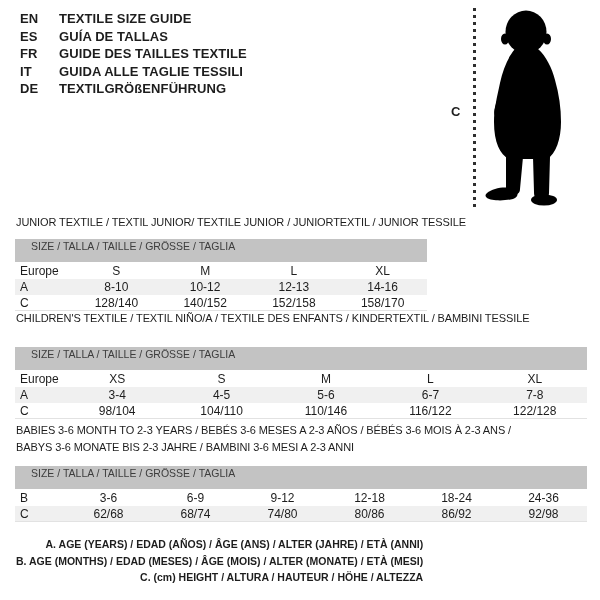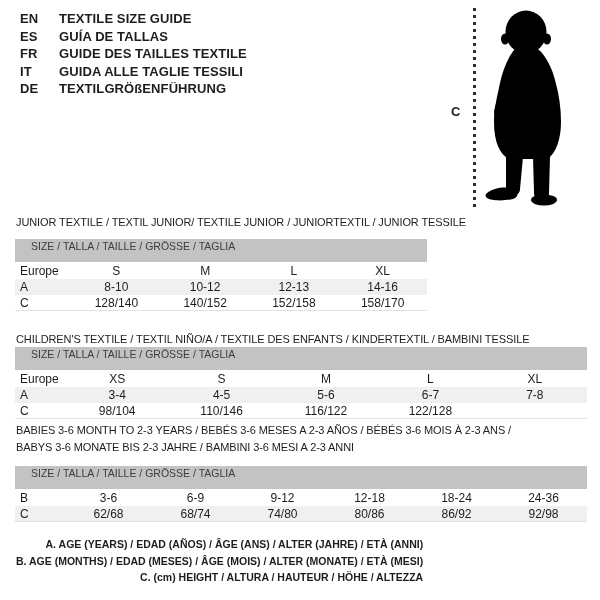--- a/index.html
+++ b/index.html
@@ -34,21 +34,21 @@
   .fig-svg { left: 478px; top: 8px; }
 
   
   .table-title {
     font-weight: normal;
     font-size: 11px;
     letter-spacing: -0.1px;
     white-space: nowrap;
   }
   #title1 { left: 16px; top: 216px; }
-  #title2 { left: 16px; top: 333px; }
+  #title2 { left: 16px; top: 312px; }
   #title3 { left: 16px; top: 422px; line-height: 16.5px; }
 
   
   .size-table { left: 15px; }
   #table1 { top: 239px; width: 412px; }
   #table2 { top: 347px; width: 572px; }
   #table3 { top: 466px; width: 572px; }
   .bar {
     height: 23px; line-height: 15px;
     background: #c3c3c3;
@@ -161,20 +161,21 @@
     <div class="cell label">A</div>
     <div class="cell">3-4</div>
     <div class="cell">4-5</div>
     <div class="cell">5-6</div>
     <div class="cell">6-7</div>
     <div class="cell">7-8</div>
   </div>
   <div class="row t2row last">
     <div class="cell label">C</div>
     <div class="cell">98/104</div>
+    <div class="cell">104/110</div>
     <div class="cell">110/146</div>
     <div class="cell">116/122</div>
     <div class="cell">122/128</div>
   </div>
 </div>
 
 <div id="title3" class="abs table-title">
   <div>BABIES 3-6 MONTH TO 2-3 YEARS / BEBÉS 3-6 MESES A 2-3 AÑOS / BÉBÉS 3-6 MOIS À 2-3 ANS /</div>
   <div>BABYS 3-6 MONATE BIS 2-3 JAHRE / BAMBINI 3-6 MESI A 2-3 ANNI</div>
 </div>

